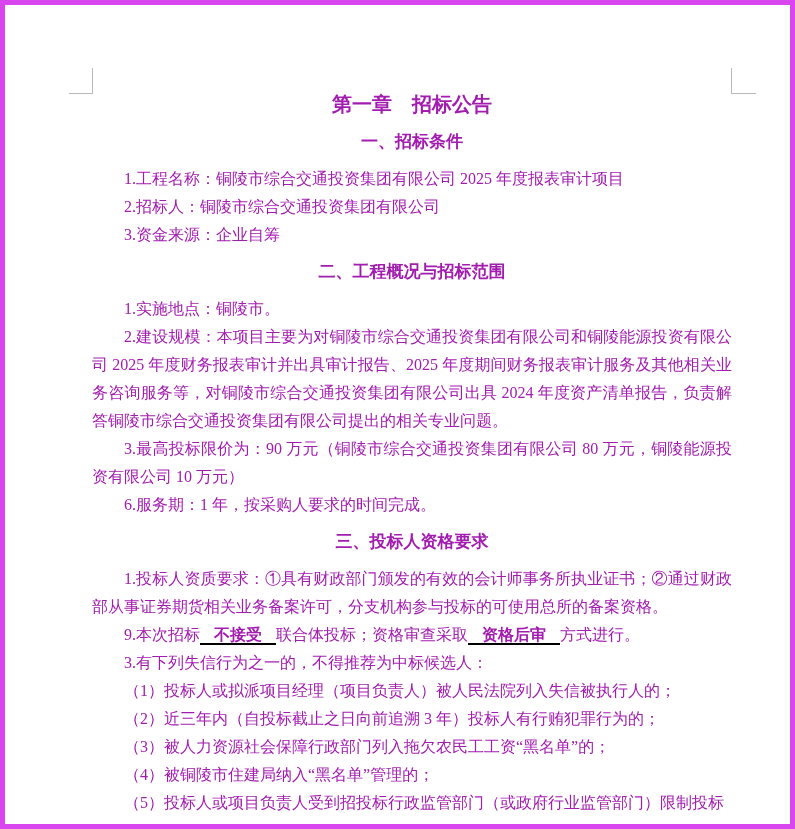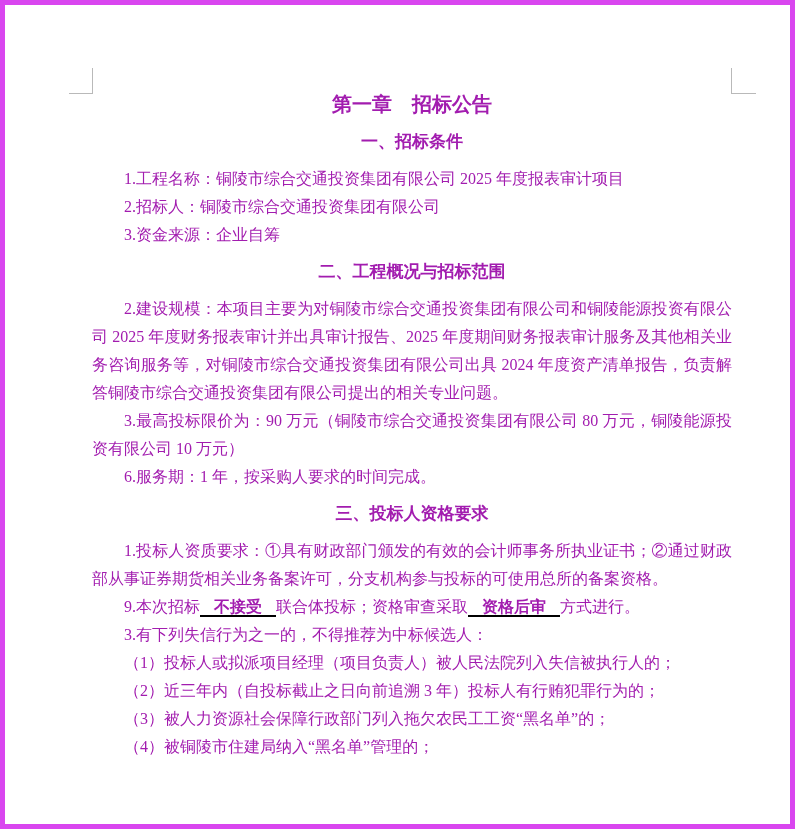--- a/index.html
+++ b/index.html
@@ -78,27 +78,29 @@
   <div class="content">
 
     <h1 class="title">第一章　招标公告</h1>
 
     <h2 class="sec sec-1">一、招标条件</h2>
     <p class="body first-after-h1">1.工程名称：铜陵市综合交通投资集团有限公司 2025 年度报表审计项目</p>
     <p class="body">2.招标人：铜陵市综合交通投资集团有限公司</p>
     <p class="body">3.资金来源：企业自筹</p>
 
     <h2 class="sec sec-2">二、工程概况与招标范围</h2>
+    <p class="body first-after-h2">1.实施地点：铜陵市。</p>
     <p class="body">2.建设规模：本项目主要为对铜陵市综合交通投资集团有限公司和铜陵能源投资有限公司 2025 年度财务报表审计并出具审计报告、2025 年度期间财务报表审计服务及其他相关业务咨询服务等，对铜陵市综合交通投资集团有限公司出具 2024 年度资产清单报告，负责解答铜陵市综合交通投资集团有限公司提出的相关专业问题。</p>
     <p class="body">3.最高投标限价为：90 万元（铜陵市综合交通投资集团有限公司 80 万元，铜陵能源投资有限公司 10 万元）</p>
     <p class="body">6.服务期：1 年，按采购人要求的时间完成。</p>
 
     <h2 class="sec sec-3">三、投标人资格要求</h2>
     <p class="body first-after-h3">1.投标人资质要求：①具有财政部门颁发的有效的会计师事务所执业证书；②通过财政部从事证券期货相关业务备案许可，分支机构参与投标的可使用总所的备案资格。</p>
     <p class="body tight"><span>9.本次招标</span><span class="blank">不接受</span><span>联合体投标；资格审查采取</span><span class="blank">资格后审</span><span>方式进行。</span></p>
     <p class="body tight">3.有下列失信行为之一的，不得推荐为中标候选人：</p>
     <p class="body li">（1）投标人或拟派项目经理（项目负责人）被人民法院列入失信被执行人的；</p>
     <p class="body li">（2）近三年内（自投标截止之日向前追溯 3 年）投标人有行贿犯罪行为的；</p>
     <p class="body li">（3）被人力资源社会保障行政部门列入拖欠农民工工资“黑名单”的；</p>
     <p class="body li">（4）被铜陵市住建局纳入“黑名单”管理的；</p>
+    <p class="body li">（5）投标人或项目负责人受到招投标行政监管部门（或政府行业监管部门）限制投标</p>
 
   </div>
 </div>
 
 </body></html>

